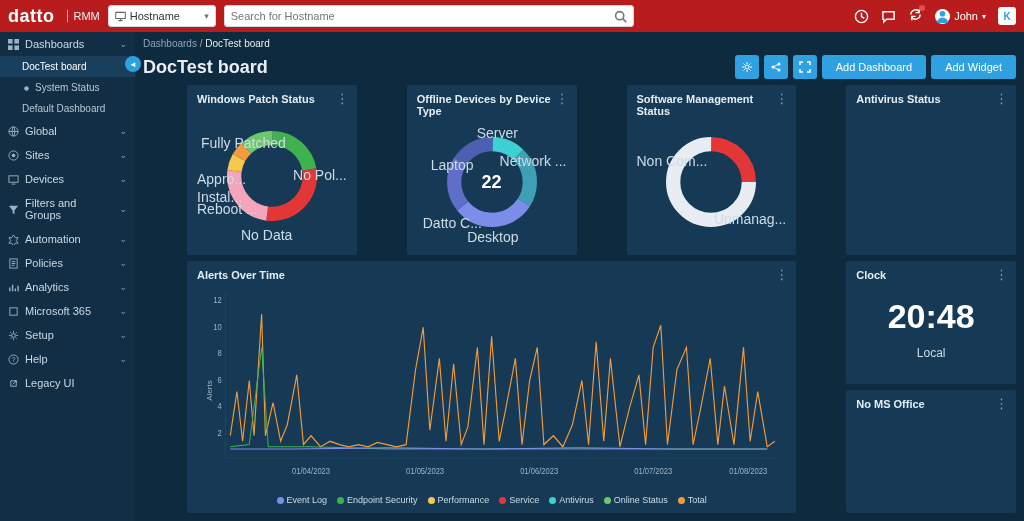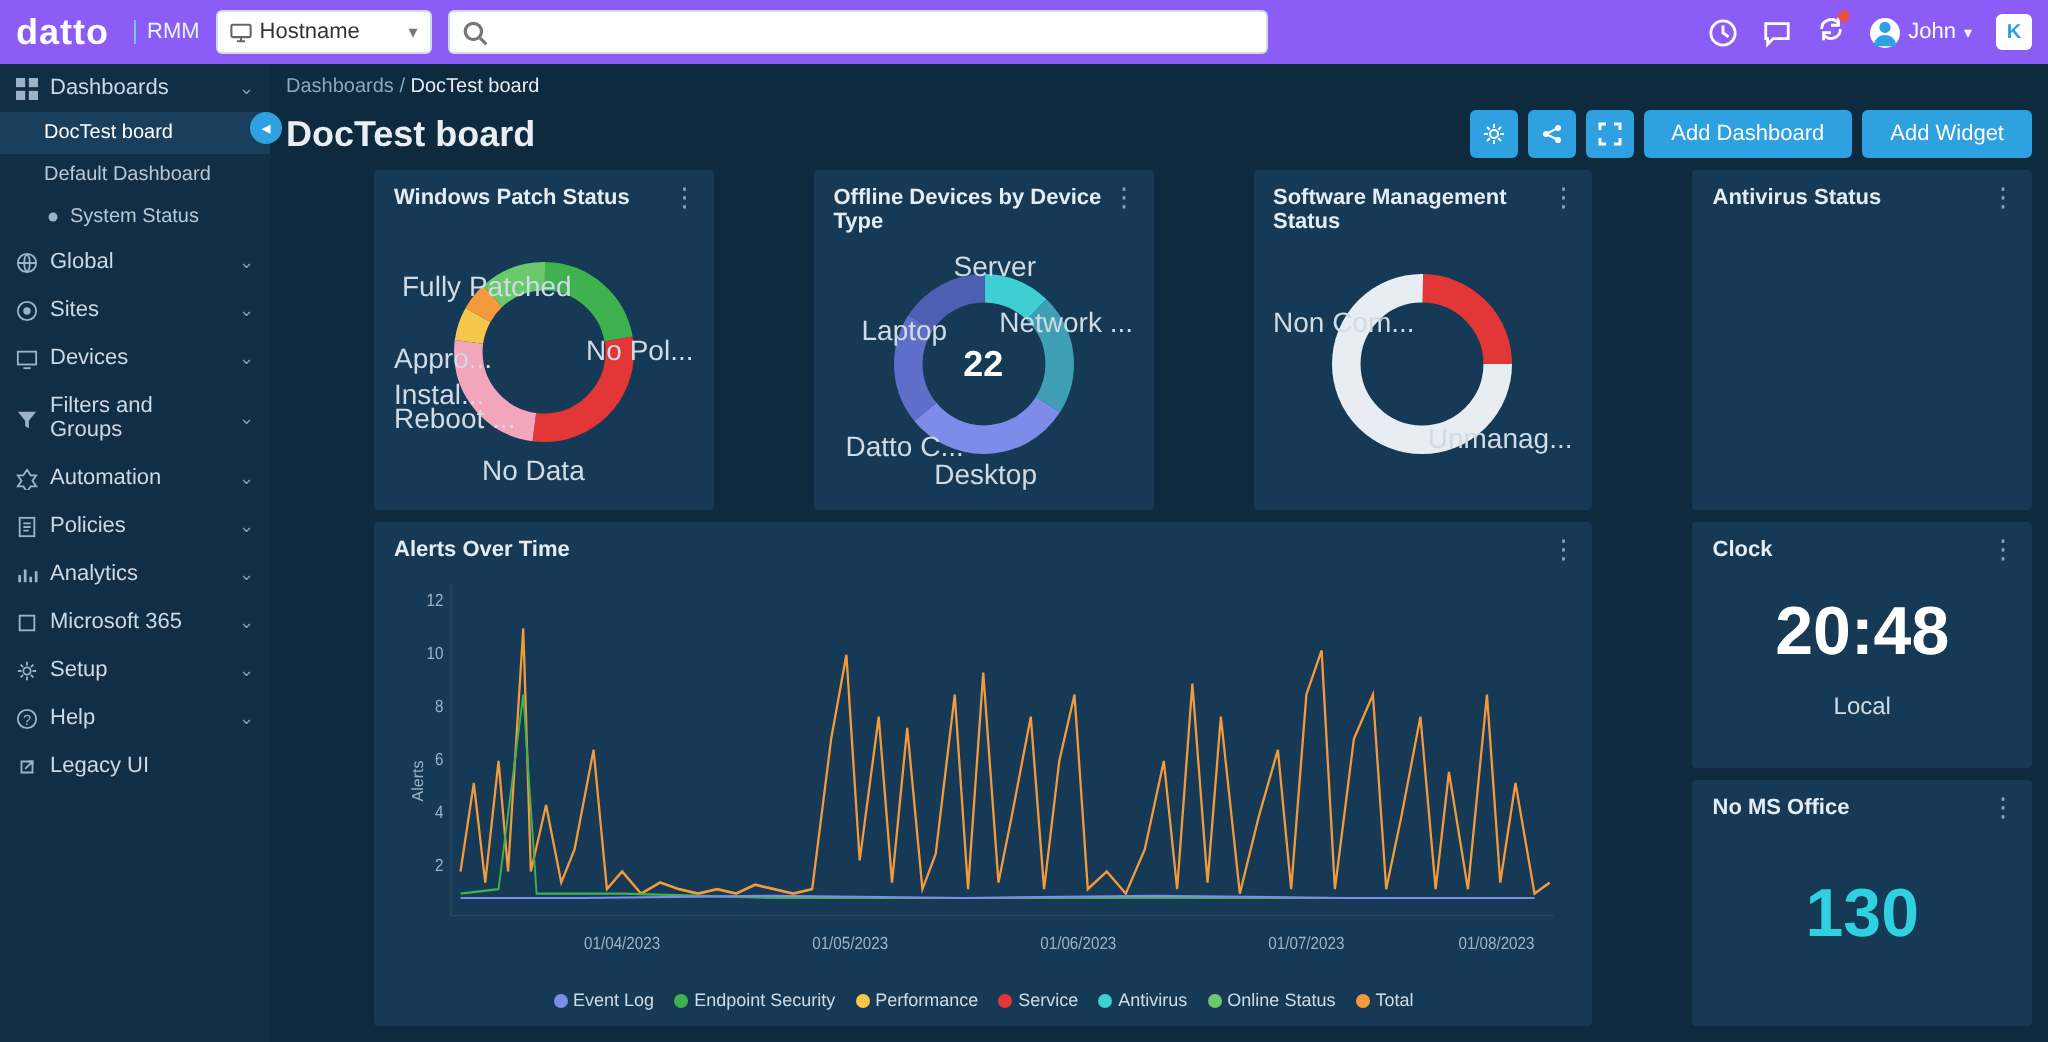--- a/index.html
+++ b/index.html
@@ -1,17 +1,17 @@
 <!DOCTYPE html>
 <html><head>
 <meta charset="utf-8">
 <style>
 * { margin:0; padding:0; box-sizing:border-box; }
 body { font-family: "Segoe UI", Arial, sans-serif; background:#0e2a3f; color:#e8eef3; font-size:12px; overflow:hidden; width:1024px; height:521px; }
-.topbar { height:32px; background:#8b5cf6; display:flex; align-items:center; padding:0 8px; gap:8px; }
+.topbar { height:32px; background:#b91c1c; display:flex; align-items:center; padding:0 8px; gap:8px; }
 .brand { font-size:18px; font-weight:700; color:#fff; letter-spacing:.5px; }
 .brand-sub { font-size:11px; color:#e6f4fc; margin-left:4px; border-left:1px solid #7cc5ec; padding-left:6px; }
 .search-sel { background:#fff; border:1px solid #cfdbe5; border-radius:3px; height:22px; width:108px; display:flex; align-items:center; padding:0 6px; font-size:11px; color:#333; gap:4px; }
 .search-sel svg { width:11px; height:11px; fill:#666; }
 .chev { margin-left:auto; font-size:9px; color:#777; }
 .search-box { flex:0 0 410px; background:#fff; border:1px solid #cfdbe5; border-radius:3px; height:22px; display:flex; align-items:center; padding:0 6px; }
 .search-box input { border:0; outline:0; flex:1; font-size:11px; color:#333; }
 .search-box svg { width:13px; height:13px; fill:#777; }
 .top-icons { margin-left:auto; display:flex; align-items:center; gap:12px; color:#fff; }
 .top-icons svg { width:15px; height:15px; fill:#fff; }
@@ -65,20 +65,21 @@
   <span class="brand-sub">RMM</span>
   <div class="search-sel">
     <svg viewBox="0 0 16 16">
         <rect x="1" y="2" width="14" height="9" rx="1" fill="none" stroke="#666" stroke-width="1.5"></rect>
         <path d="M5 14h6M8 11v3" stroke="#666" stroke-width="1.5"></path>
       </svg>
     <span>Hostname</span>
     <span class="chev">▾</span>
   </div>
   <div class="search-box">
+    <input placeholder="Search for Hostname" style="">
     <svg viewBox="0 0 16 16">
         <circle cx="7" cy="7" r="5" fill="none" stroke="#777" stroke-width="2"></circle>
         <path d="M11 11l4 4" stroke="#777" stroke-width="2"></path>
       </svg>
   </div>
   <div class="top-icons">
     <svg viewBox="0 0 16 16">
         <circle cx="8" cy="8" r="6.5" fill="none" stroke="#fff" stroke-width="1.5"></circle>
         <path d="M8 4v4l3 2" stroke="#fff" stroke-width="1.5" fill="none"></path>
       </svg>
@@ -110,24 +111,24 @@
       <svg viewBox="0 0 12 12">
           <rect x="0" y="0" width="5" height="5"></rect>
           <rect x="7" y="0" width="5" height="5"></rect>
           <rect x="0" y="7" width="5" height="5"></rect>
           <rect x="7" y="7" width="5" height="5"></rect>
         </svg>
       <span>Dashboards</span>
         <span class="chv">⌄</span>
     </div>
     <div class="side-sub active">DocTest board</div>
-    <div class="side-sub">Default Dashboard</div>
     <div class="side-sub"><svg style="width:9px;height:9px;fill:#9db3c5;margin-right:4px;vertical-align:middle" viewBox="0 0 12 12">
           <circle cx="6" cy="6" r="3"></circle>
         </svg><span>System Status</span></div>
+    <div class="side-sub">Default Dashboard</div>
     <div class="side-item">
         <svg viewBox="0 0 12 12">
           <circle cx="6" cy="6" r="5" fill="none" stroke="#9db3c5"></circle>
           <path d="M1 6h10M6 1c2 2 2 8 0 10M6 1c-2 2-2 8 0 10" stroke="#9db3c5" fill="none"></path>
         </svg>
         <span>Global</span>
         <span class="chv">⌄</span>
       </div>
     <div class="side-item">
         <svg viewBox="0 0 12 12">
@@ -365,19 +366,16 @@
         <div class="card-menu">⋮</div>
         <div style="flex:1;display:flex;flex-direction:column;justify-content:center">
           <div class="big-num">20:48</div>
           <div class="sub-txt">Local</div>
         </div>
       </div>
 
       <div class="card stat">
         <div class="card-title">No MS Office</div>
         <div class="card-menu">⋮</div>
-        <div style="flex:1;display:flex;align-items:center;justify-content:center">
-          <div class="big-num" style="color:#2fd0e0">130</div>
-        </div>
       </div>
     </div>
   </div>
 </div>
 
 </body></html>

